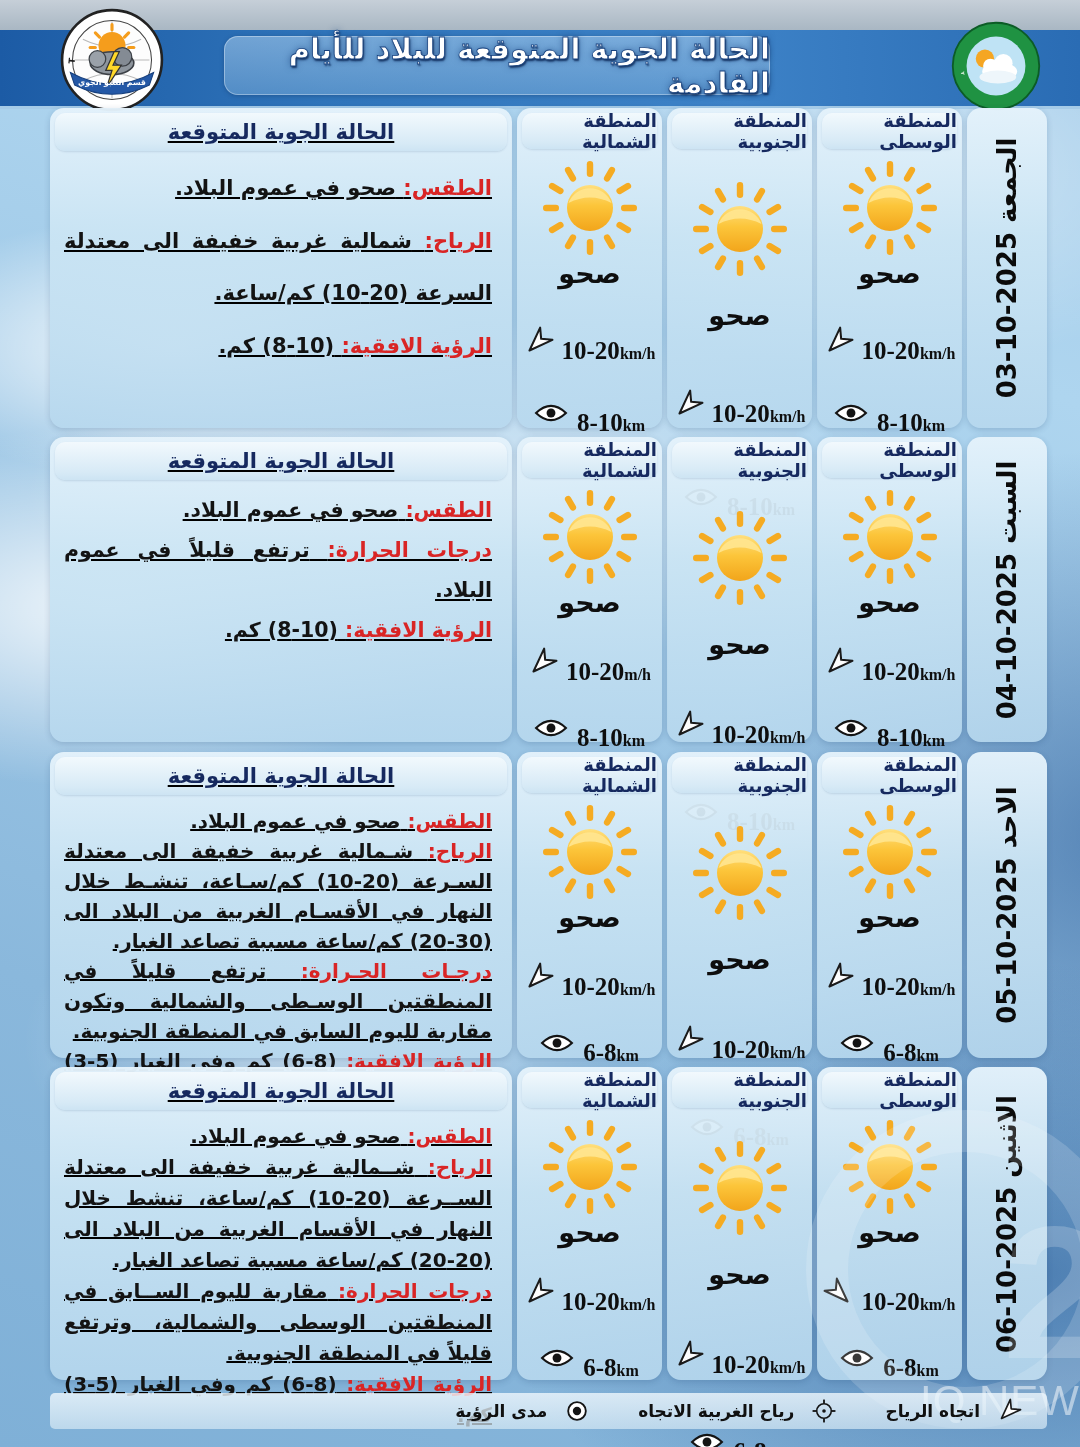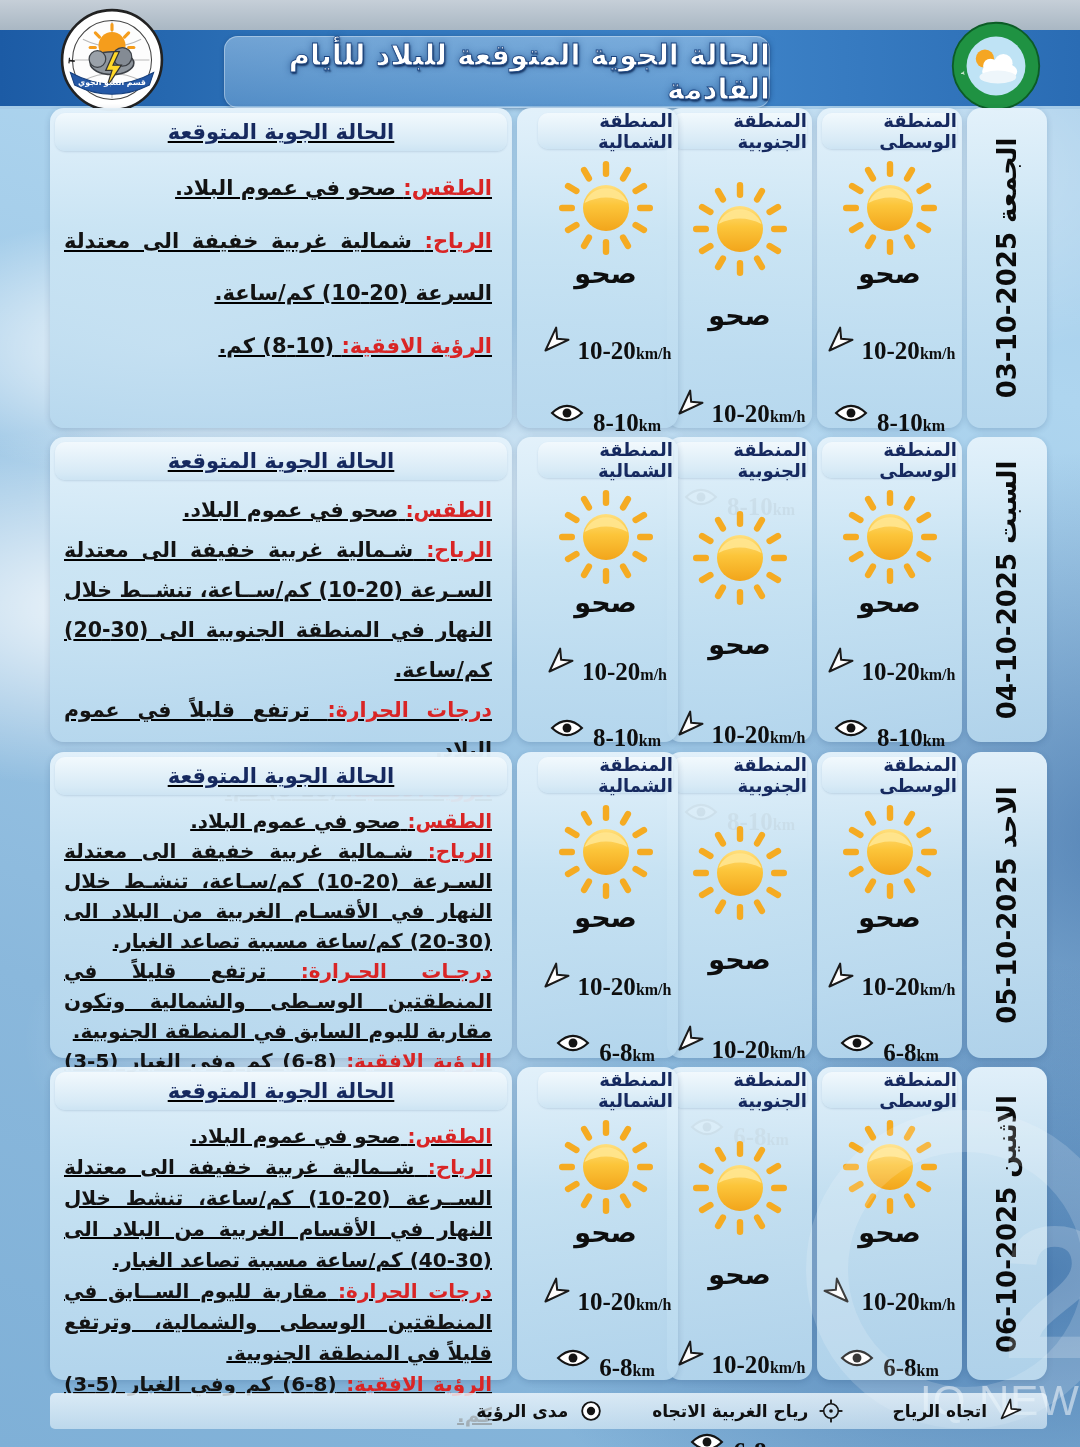--- a/index.html
+++ b/index.html
@@ -15,42 +15,42 @@
       radial-gradient(ellipse 760px 430px at 96% 88%, rgba(36,88,150,.6), rgba(36,88,150,0) 72%),
       radial-gradient(ellipse 520px 520px at 103% 58%, rgba(30,80,145,.55), rgba(30,80,145,0) 75%),
       linear-gradient(200deg,#a3cbe9 0%,#aed5ef 22%,#9cc6e5 48%,#8ab8dc 74%,#7fb0d7 100%);
   }
   
   .topstrip{position:absolute;left:0;top:0;width:1080px;height:30px;
     background:linear-gradient(180deg,#c6cfd8,#a9b7c3);}
   .band{position:absolute;left:0;top:30px;width:1080px;height:76px;
     background:linear-gradient(90deg,#1c5ba5 0%,#2f74ba 30%,#3d82c7 68%,#2a6cb4 100%);
     border-bottom:3px solid #a5cbe8;}
-  .title-box{position:absolute;left:224px;top:36px;width:546px;height:72px;border-radius:14px;
+  .title-box{position:absolute;left:224px;top:36px;width:546px;height:59px;border-radius:14px;
     background:linear-gradient(180deg,rgba(173,208,238,.55),rgba(122,172,216,.5));
     box-shadow:inset 0 0 0 1px rgba(255,255,255,.35), 0 1px 4px rgba(15,45,90,.35);
     display:flex;align-items:center;justify-content:center;}
   .title-box span{
     font-size:29px;font-weight:bold;color:#ffffff;letter-spacing:.5px;
     -webkit-text-stroke:.8px #16407e;
     text-shadow:1px 2px 2px rgba(10,38,84,.85),0 0 7px rgba(18,58,118,.65);}
   .logo{position:absolute;}
   .logo-left{left:60px;top:8px;width:104px;height:104px;}
   .logo-right{left:950px;top:20px;width:92px;height:92px;}
   
   .row{position:absolute;left:0;width:1080px;}
   .r1{top:108px;height:320px;}
   .r2{top:437px;height:305px;}
   .r3{top:752px;height:306px;}
   .r4{top:1067px;height:313px;}
   .panel{position:absolute;top:0;height:100%;border-radius:14px;
     background:linear-gradient(180deg,rgba(228,242,251,.97) 0%,rgba(203,229,244,.92) 40%,rgba(183,216,238,.9) 100%);
     box-shadow:0 2px 6px rgba(25,60,105,.2);}
   .col-text{left:50px;width:462px;text-decoration:underline;}
-  .col-n{left:517px;width:145px;padding-left:16px;}
+  .col-n{left:517px;width:145px;}
   .col-s{left:667px;width:145px;gap:21px;}
   .col-c{left:817px;width:145px;}
   .col-day{left:967px;width:80px;}
   .pill{margin:5px;height:36px;border-radius:10px;
     background:linear-gradient(180deg,#f2f9fd 0%,#d7eaf6 80%,#cde4f3 100%);
     display:flex;align-items:center;justify-content:center;
     color:#16295f;font-weight:bold;font-size:18px;
     box-shadow:0 1px 2px rgba(40,80,130,.15);}
   .col-text .pill{height:38px;font-size:21px;}
   
@@ -77,21 +77,21 @@
   .arrow-ic.se{transform:rotate(135deg);}
   .eye-ic{width:34px;height:22px;flex-shrink:0;}
   
   .day{display:flex;align-items:center;justify-content:center;overflow:hidden;}
   .day-text{transform:rotate(-90deg);white-space:nowrap;direction:rtl;
     font-size:26px;font-weight:bold;color:#0b0b0b;flex-shrink:0;letter-spacing:.5px;}
   
   .legend{position:absolute;left:50px;top:1393px;width:997px;height:36px;border-radius:5px;
     background:linear-gradient(180deg,rgba(240,248,253,.8),rgba(214,233,245,.7));
     display:flex;align-items:center;gap:48px;padding:0 26px;box-sizing:border-box;}
-  .legend-item{display:flex;align-items:center;gap:10px;color:#101010;font-weight:bold;font-size:17px;}
+  .legend-item{display:flex;align-items:center;gap:17px;color:#101010;font-weight:bold;font-size:17px;}
   .legend .arrow-ic{width:24px;height:24px;}
   .compass-ic{width:26px;height:26px;}
   .viscirc-ic{width:26px;height:26px;}
   
   .wm-ring{position:absolute;right:-45px;bottom:18px;width:235px;height:235px;border-radius:50%;
     border:42px solid rgba(255,255,255,.16);pointer-events:none;}
   .wm-big{position:absolute;right:-28px;bottom:60px;font-size:190px;font-weight:bold;
     color:rgba(255,255,255,.2);font-family:"Liberation Sans",sans-serif;pointer-events:none;line-height:1;}
   .wm-text{position:absolute;right:0px;bottom:22px;font-size:42px;direction:ltr;
     color:rgba(255,255,255,.5);font-family:"Liberation Sans",sans-serif;letter-spacing:1px;pointer-events:none;}
@@ -301,21 +301,20 @@
     </div>
   </section>
 
   <section class="row r2">
     <div class="panel col-text">
       <div class="pill">
         <span>الحالة الجوية المتوقعة</span>
       </div>
       <div class="body-text">
         <p class="line"><span class="lbl">الطقس:</span> <span>صحو في عموم البلاد.</span></p>
-        <p class="line"><span class="lbl">الرياح:</span> <span>شـمالية غربية خفيفة الى معتدلة السـرعة (20-10) كم/ســاعة، تنشــط خلال النهار في المنطقة الجنوبية الى (30-20) كم/ساعة.</span></p>
         <p class="line"><span class="lbl">درجات الحرارة:</span> <span>ترتفع قليلاً في عموم البلاد.</span></p>
         <p class="line"><span class="lbl">الرؤية الافقية:</span> <span>(10-8) كم.</span></p>
       </div>
     </div>
 
     <div class="panel cell col-c">
       <div class="pill" style="align-self:stretch">
           <span>المنطقة الوسطى</span>
         </div>
       <svg class="sun-ic">
@@ -505,21 +504,21 @@
     </div>
   </section>
 
   <section class="row r4">
     <div class="panel col-text">
       <div class="pill">
         <span>الحالة الجوية المتوقعة</span>
       </div>
       <div class="body-text">
         <p class="line"><span class="lbl">الطقس:</span> <span>صحو في عموم البلاد.</span></p>
-        <p class="line"><span class="lbl">الرياح:</span> <span>شــمالية غربية خفيفة الى معتدلة الســرعة (20-10) كم/ساعة، تنشط خلال النهار في الأقسام الغربية من البلاد الى (30-40) كم/ساعة مسببة تصاعد الغبار.</span></p>
+        <p class="line"><span class="lbl">الرياح:</span> <span>شــمالية غربية خفيفة الى معتدلة الســرعة (20-10) كم/ساعة، تنشط خلال النهار في الأقسام الغربية من البلاد الى (20-20) كم/ساعة مسببة تصاعد الغبار.</span></p>
         <p class="line"><span class="lbl">درجات الحرارة:</span> <span>مقاربة لليوم الســابق في المنطقتين الوسطى والشمالية، وترتفع قليلاً في المنطقة الجنوبية.</span></p>
         <p class="line"><span class="lbl">الرؤية الافقية:</span> <span>(8-6) كم وفي الغبار (5-3) كم.</span></p>
       </div>
     </div>
 
     <div class="panel cell col-c">
       <div class="pill" style="align-self:stretch">
           <span>المنطقة الوسطى</span>
         </div>
       <svg class="sun-ic">

